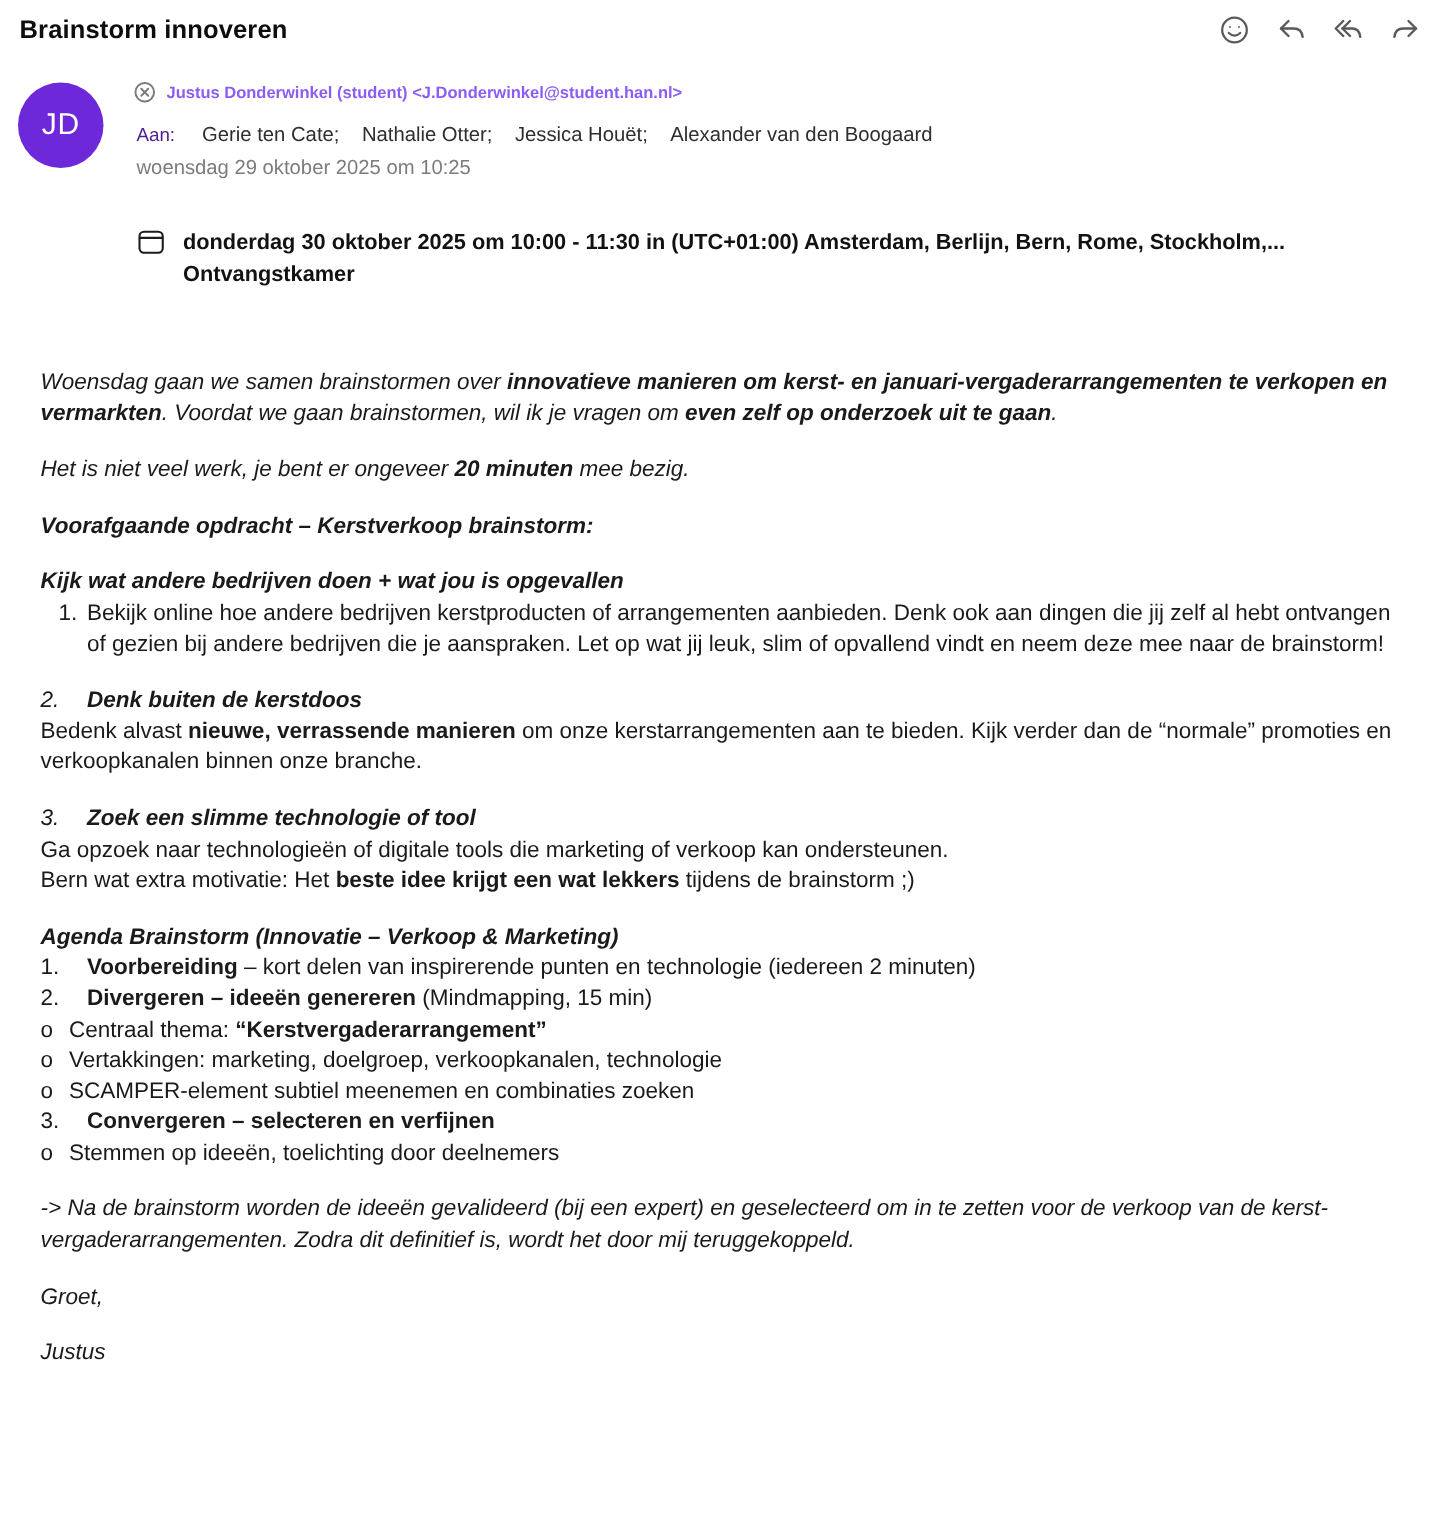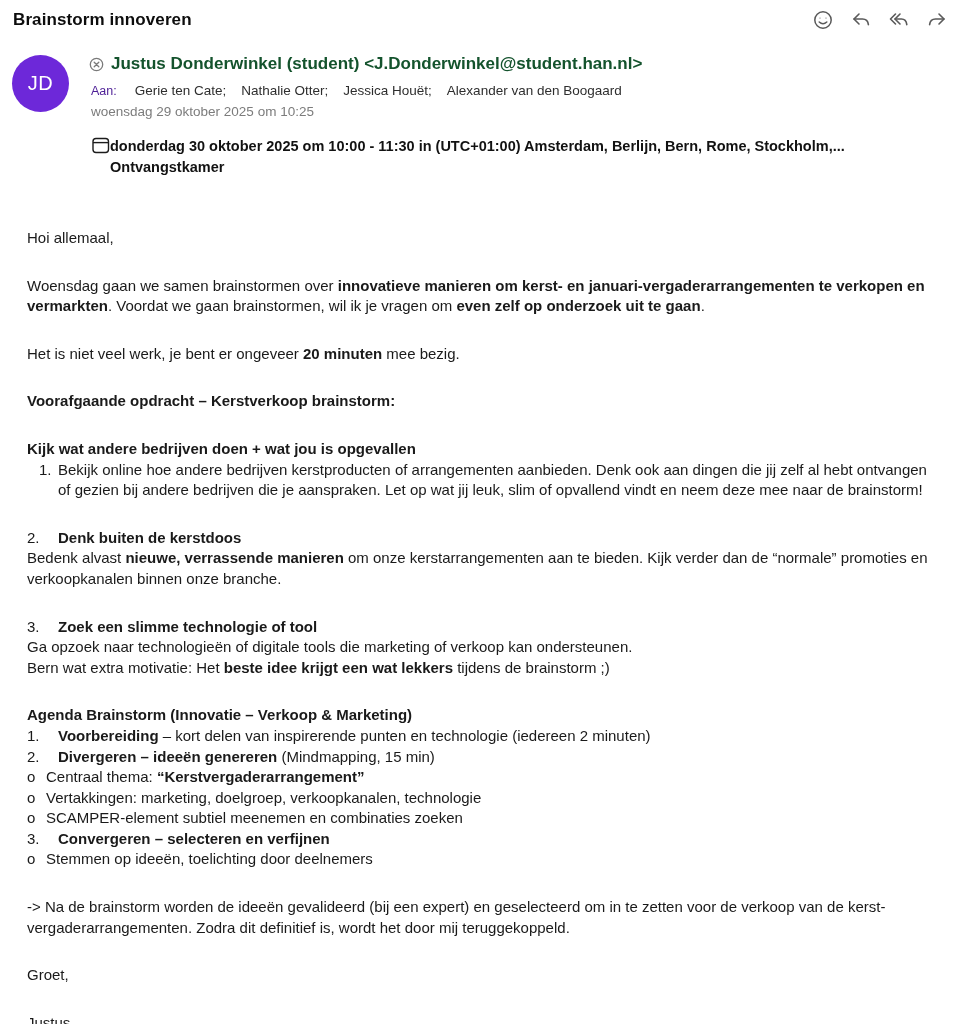--- a/index.html
+++ b/index.html
@@ -20,42 +20,42 @@
   .hicon svg{display:block;}
   
   .avatar{
     position:absolute;left:12px;top:55px;width:57px;height:57px;border-radius:50%;
     background:#6d28d9;color:#fff;font-size:20px;display:flex;align-items:center;justify-content:center;
     letter-spacing:.5px;cursor:pointer;
   }
   .sender-name-row{
     position:absolute;left:89px;top:54px;display:flex;align-items:center;gap:7px;
   }
-  .sender-name{font-size:17px;font-weight:700;color:#14532d;}
+  .sender-name{font-size:11px;font-weight:700;color:#8b5cf6;}
   .to-row{
     position:absolute;left:91px;top:81px;display:flex;align-items:baseline;
   }
   .to-label{font-size:12.5px;color:#4c1d95;margin-right:3px;}
   .recipient{font-size:13.5px;color:#2e2e2e;margin-left:15px;cursor:pointer;}
   .date-line{
     position:absolute;left:91px;top:104px;font-size:13.5px;color:#7c7c7c;
   }
   
   .meeting-row{
-    position:absolute;left:92px;top:136px;display:flex;cursor:pointer;
+    position:absolute;left:92px;top:152px;display:flex;gap:12px;cursor:pointer;
   }
   .cal-icon{flex:0 0 auto;margin-top:1px;}
   .meeting-text{font-size:14.5px;font-weight:700;color:#121212;line-height:21px;max-width:830px;}
   
   .email-body{
     position:absolute;left:27px;right:22px;top:228px;
     font-size:15px;line-height:20.6px;color:#1a1a1a;
   }
   .blk{position:relative;margin:0;}
-  .blk.gap{margin-top:27px;}
+  .blk.gap{margin-top:17px;font-style:italic;}
   .blk .b{font-weight:700;}
   .blk.num{padding-left:31px;}
   .blk.num > .marker{position:absolute;left:0;}
   .blk.numind{padding-left:31px;}
   .blk.numind > .marker{position:absolute;left:12px;}
   .blk.o{padding-left:19px;}
   .blk.o > .marker{position:absolute;left:0;}
 </style>
 </head>
 <body>
@@ -118,21 +118,20 @@
       <line x1="1" y1="5.6" x2="16.5" y2="5.6"></line>
     </svg>
   </span>
   <div class="meeting-text">
     <div>donderdag 30 oktober 2025 om 10:00 - 11:30 in (UTC+01:00) Amsterdam, Berlijn, Bern, Rome, Stockholm,...</div>
     <div>Ontvangstkamer</div>
   </div>
 </div>
 
 <div class="email-body" id="email-body">
-    <div class="blk p"><span>Hoi allemaal,</span></div>
     <div class="blk p gap"><span>Woensdag gaan we samen brainstormen over </span><span class="b">innovatieve manieren om kerst- en januari-vergaderarrangementen te verkopen en vermarkten</span><span>. Voordat we gaan brainstormen, wil ik je vragen om </span><span class="b">even zelf op onderzoek uit te gaan</span><span>.</span></div>
     <div class="blk p gap"><span>Het is niet veel werk, je bent er ongeveer </span><span class="b">20 minuten</span><span> mee bezig.</span></div>
     <div class="blk p gap"><span class="b">Voorafgaande opdracht – Kerstverkoop brainstorm:</span></div>
     <div class="blk p gap"><span class="b">Kijk wat andere bedrijven doen + wat jou is opgevallen</span></div>
     <div class="blk numind"><span class="marker">1.</span><span>Bekijk online hoe andere bedrijven kerstproducten of arrangementen aanbieden. Denk ook aan dingen die jij zelf al hebt ontvangen of gezien bij andere bedrijven die je aanspraken. Let op wat jij leuk, slim of opvallend vindt en neem deze mee naar de brainstorm!</span></div>
     <div class="blk num gap"><span class="marker">2.</span><span class="b">Denk buiten de kerstdoos</span></div>
     <div class="blk p"><span>Bedenk alvast </span><span class="b">nieuwe, verrassende manieren</span><span> om onze kerstarrangementen aan te bieden. Kijk verder dan de “normale” promoties en verkoopkanalen binnen onze branche.</span></div>
     <div class="blk num gap"><span class="marker">3.</span><span class="b">Zoek een slimme technologie of tool</span></div>
     <div class="blk p"><span>Ga opzoek naar technologieën of digitale tools die marketing of verkoop kan ondersteunen.</span></div>
     <div class="blk p"><span>Bern wat extra motivatie: Het </span><span class="b">beste idee krijgt een wat lekkers</span><span> tijdens de brainstorm ;)</span></div>

